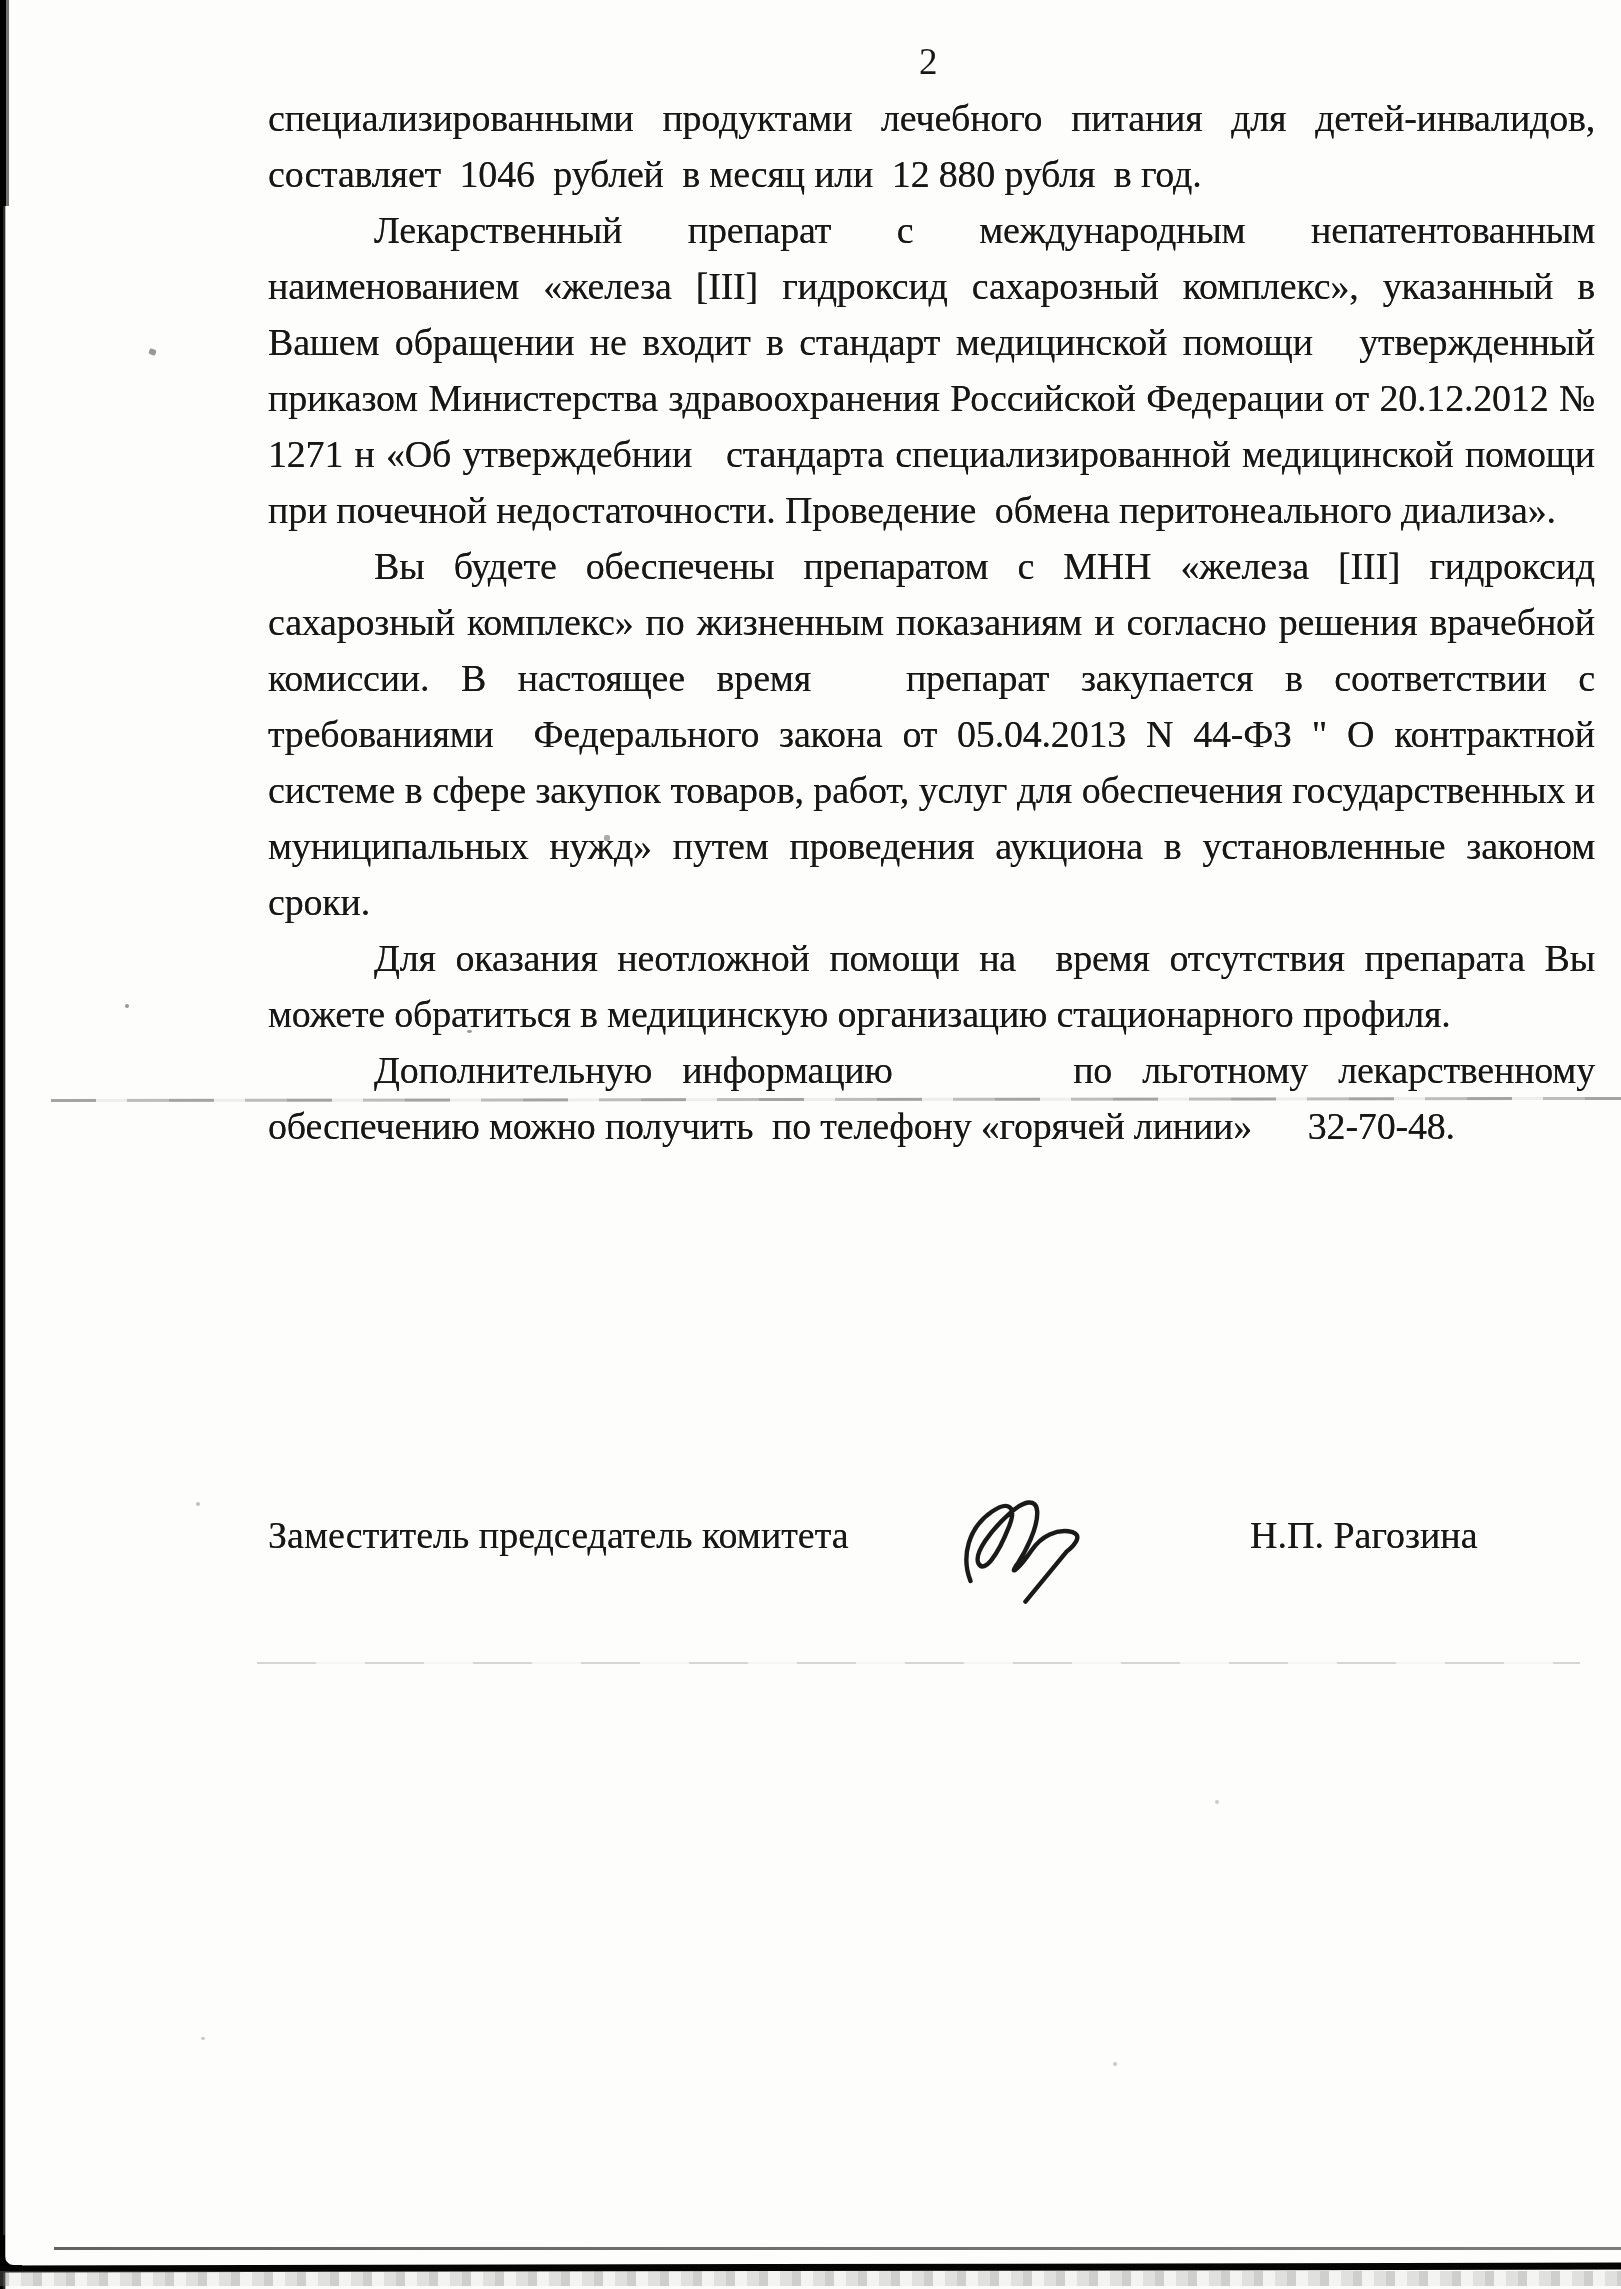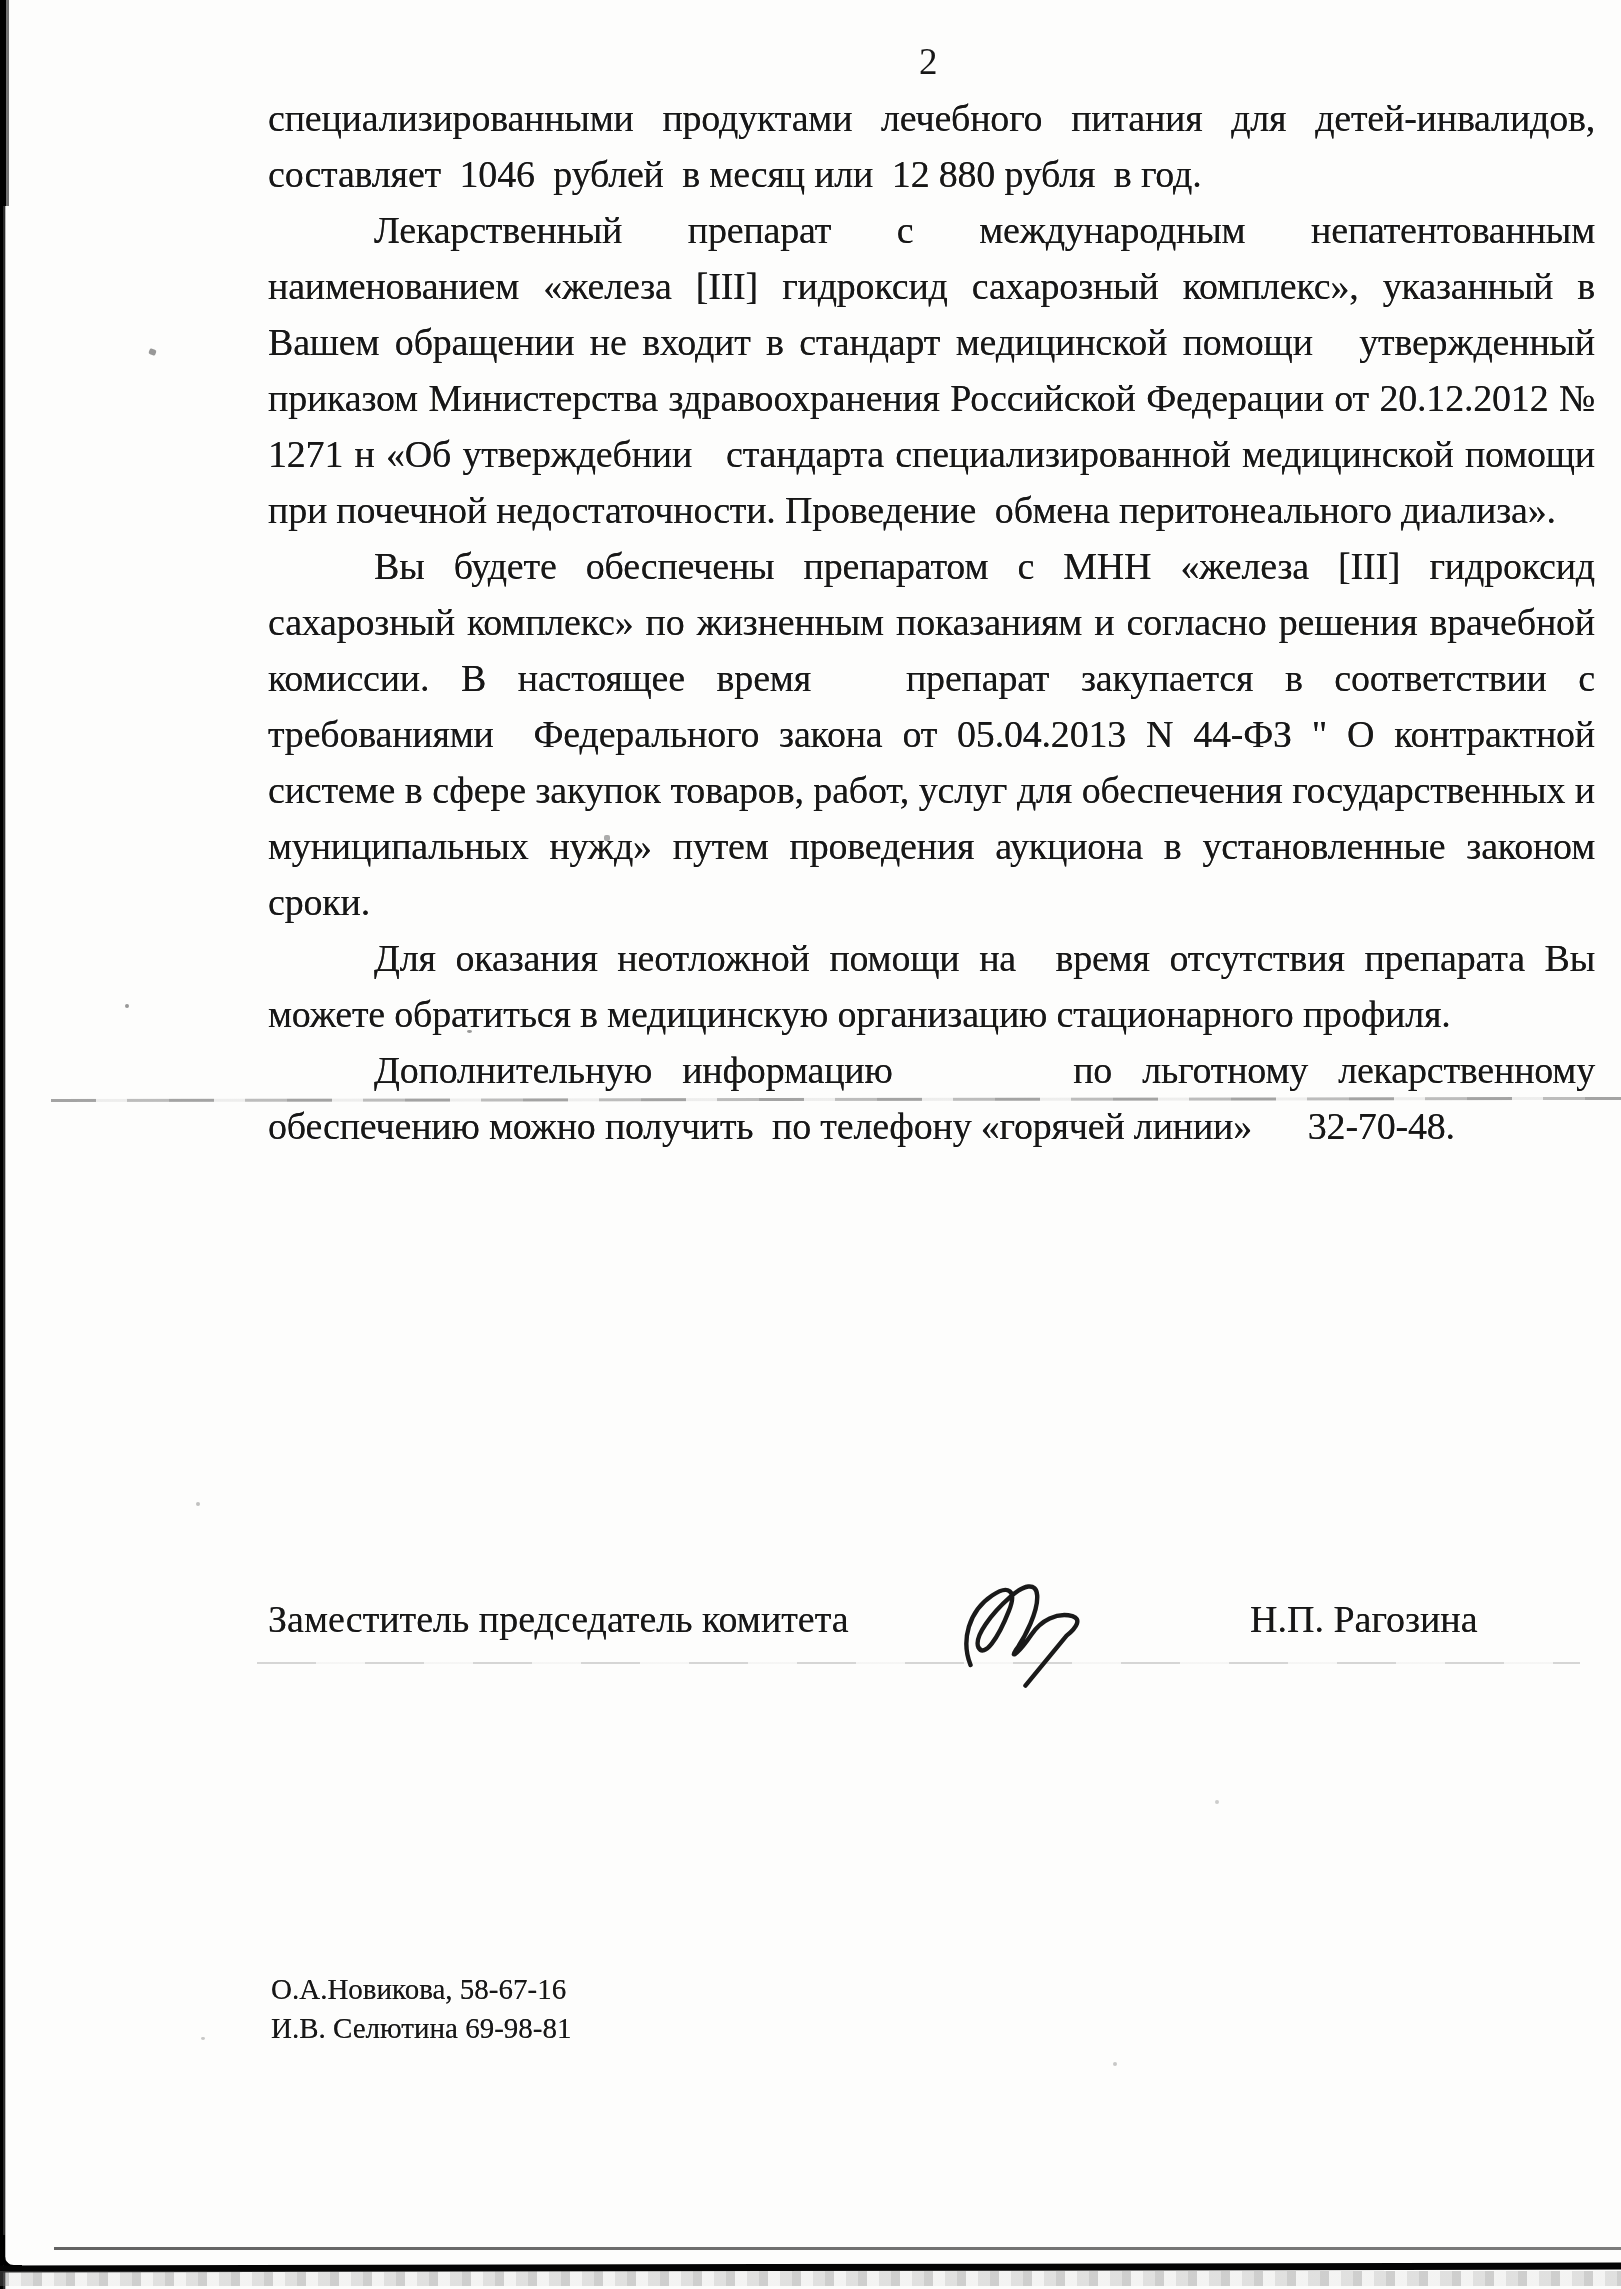--- a/index.html
+++ b/index.html
@@ -31,21 +31,21 @@
     text-align:justify;
   }
   .letter-body p{
     margin:0;
     white-space:pre-wrap;
     text-indent:106px;
     text-shadow:0 0 0.6px rgba(10,10,10,.75);
   }
   .letter-body p.continuation{ text-indent:0; }
   .signature-row{
-    position:absolute; left:268px; top:1588px; width:1327px; height:157px;
+    position:absolute; left:268px; top:1504px; width:1327px; height:157px;
     font-size:38px; line-height:43px;
     text-shadow:0 0 0.6px rgba(10,10,10,.75);
   }
   .sig-position{ position:absolute; left:0; top:9.8px; white-space:nowrap; }
   .sig-name{ position:absolute; left:982px; top:9.8px; white-space:nowrap; }
   .sig-svg{ position:absolute; left:681px; top:-17.6px; }
   .contacts{
     position:absolute; left:271px; top:1970px;
     font-size:29px; line-height:39px;
     text-shadow:0 0 0.5px rgba(10,10,10,.7);
@@ -128,24 +128,20 @@
                C 76,15 89,12 90,26
                C 91,42 78,68 68,82
                C 62,91 71,85 84,66
                C 94,51 110,43 126,47
                C 135,50 131,58 120,67
                L 78,118" fill="none" stroke="#1a1a1a" stroke-width="4.5" stroke-linecap="round" stroke-linejoin="round"></path>
     </svg>
     <span class="sig-name">Н.П. Рагозина</span>
   </div>
 
-  <div class="contacts">
-    <div>О.А.Новикова, 58-67-16</div>
-    <div>И.В. Селютина 69-98-81</div>
-  </div>
 
   <div class="bottom-gray-line"></div>
   <div class="corner-join"></div>
   <div class="bottom-black-line"></div>
   <div class="bottom-speckle"></div>
 
   <div class="speck s1"></div>
   <div class="speck s2"></div>
   <div class="speck s3"></div>
   <div class="speck s4"></div>

